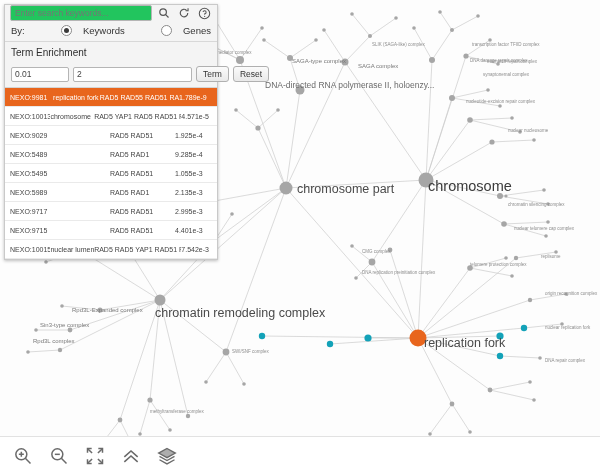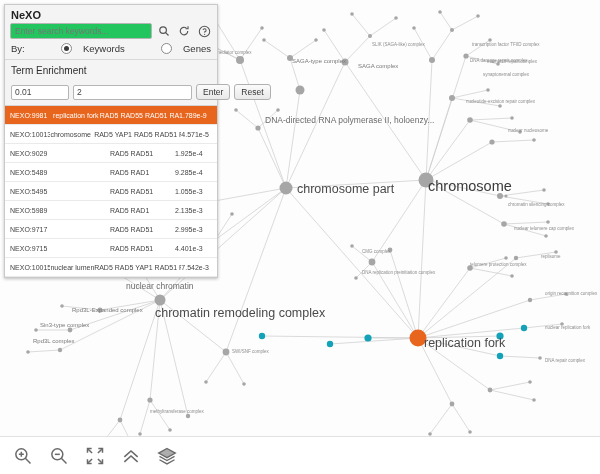--- a/index.html
+++ b/index.html
@@ -31,21 +31,21 @@
   }
 
   .net-label {
     position: absolute;
     color: #5d5d5d;
     white-space: nowrap;
     pointer-events: none;
   }
   .net-label.tiny  { font-size: 4.5px; color: #8d8d8d; }
   .net-label.small { font-size: 6px;  color: #7a7a7a; }
-  .net-label.mid   { font-size: 8.5px; color: #6b6b6b; margin-top: 35px; }
+  .net-label.mid   { font-size: 8.5px; color: #6b6b6b; }
   .net-label.big   { font-size: 12.5px; color: #4a4a4a; }
   .net-label.huge  { font-size: 14.5px; color: #3a3a3a; }
 
   
   #panel {
     position: absolute;
     left: 4px;
     top: 4px;
     width: 212px;
     background: #f4f4f4;
@@ -469,21 +469,20 @@
         <div class="net-label tiny" style="left: 64px; top: 170px;">histone deacetylase complex</div>
         <div class="net-label tiny" style="left: 541px; top: 254px;">replisome</div>
         <div class="net-label tiny" style="left: 545px; top: 291px;">origin recognition complex</div>
         <div class="net-label tiny" style="left: 545px; top: 325px;">nuclear replication fork</div>
         <div class="net-label tiny" style="left: 545px; top: 358px;">DNA repair complex</div>
         <div class="net-label tiny" style="left: 487px; top: 59px;">mismatch repair complex</div>
       </div>
   </div>
 
   <div id="panel">
-    <div id="panel-title">NeXO</div>
 
     <div class="search-row">
       <input class="search-input" type="text" placeholder="Enter search keywords..." style="">
       <span class="icon-btn">
         <svg width="12" height="12" viewBox="0 0 16 16" fill="none" stroke="currentColor" stroke-width="1.6">
           <circle cx="6.8" cy="6.8" r="4.4"></circle>
             <path d="M10.2 10.2 L14 14"></path>
         </svg>
       </span>
       <span class="icon-btn">
@@ -513,21 +512,21 @@
       </span>
     </div>
 
     <div class="section-sep"></div>
 
     <div class="section-title">Term Enrichment</div>
 
     <div class="params-row">
       <input class="param-input p1" type="text" value="0.01" style="">
       <input class="param-input p2" type="text" value="2" style="">
-      <button class="btn">Enter</button>
+      <button class="btn">Term</button>
       <button class="btn">Reset</button>
     </div>
 
     <div class="results" id="results-body">
         <div class="res-row selected">
           <div class="res-c0">NEXO:9981</div>
           <div class="res-c1">replication fork</div>
           <div class="res-c2">RAD5 RAD55 RAD51 RAD1</div>
           <div class="res-c3">1.789e-9</div>
         </div>

